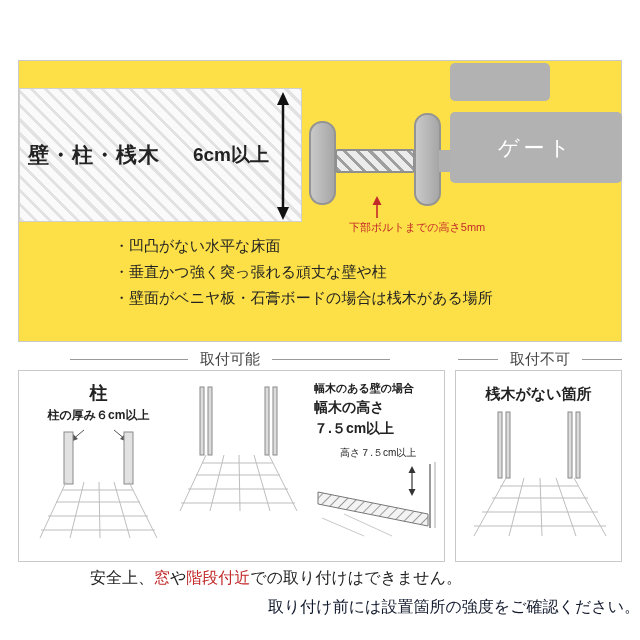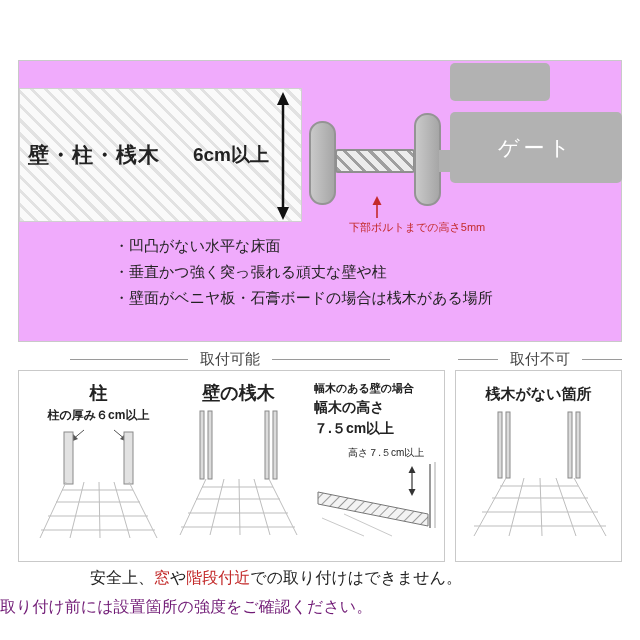--- a/index.html
+++ b/index.html
@@ -4,21 +4,21 @@
 <style>
   *{margin:0;padding:0;box-sizing:border-box;}
   html,body{width:640px;height:640px;}
   body{font-family:"Liberation Sans","DejaVu Sans",sans-serif;background:#fff;color:#222;}
   .page{position:relative;width:640px;height:640px;background:#fff;overflow:hidden;}
 
   .header-badge{position:absolute;top:16px;left:50%;transform:translateX(-50%);
     background:#8c8c8c;color:#fff;font-size:19px;letter-spacing:3px;padding:7px 30px;
     border-radius:7px;white-space:nowrap;}
 
-  .main-box{position:absolute;left:18px;top:60px;width:604px;height:282px;border:1px solid #c9c9c9;background:#f0abfc;}
+  .main-box{position:absolute;left:18px;top:60px;width:604px;height:282px;border:1px solid #c9c9c9;background:#fde047;}
   .hatch-rect{position:absolute;left:0;top:27px;width:283px;height:134px;border:1px solid #d0d0d0;
     background:repeating-linear-gradient(45deg,#e2e2e2 0px,#e2e2e2 3px,#fafafa 3px,#fafafa 10px);}
   .wall-label{position:absolute;left:8px;top:50%;transform:translateY(-50%);font-size:21px;font-weight:bold;letter-spacing:1px;white-space:nowrap;}
   .min-width{position:absolute;right:32px;top:50%;transform:translateY(-50%);font-size:19px;font-weight:bold;white-space:nowrap;}
   .v-arrow{position:absolute;right:10px;top:3px;}
 
   .pill{position:absolute;background:linear-gradient(90deg,#c9c9c9,#a6a6a6);border:2px solid #949494;border-radius:13px;}
   .pill1{left:290px;top:60px;width:27px;height:84px;}
   .pill2{left:395px;top:52px;width:27px;height:93px;}
   .rod{position:absolute;left:316px;top:88px;width:80px;height:24px;border:2px solid #8f8f8f;border-radius:3px;
@@ -42,28 +42,28 @@
 
   .col{position:absolute;top:10px;}
   .col1{left:12px;width:135px;text-align:center;}
   .col2{left:152px;width:135px;text-align:center;}
   .col3{left:295px;width:126px;text-align:left;}
   .col-title{font-size:18px;font-weight:bold;white-space:nowrap;}
   .col-sub{font-size:12px;font-weight:bold;margin-top:2px;white-space:nowrap;}
   .col1 svg,.col2 svg{display:block;margin:4px auto 0;}
   .base-case{font-size:11px;font-weight:bold;white-space:nowrap;}
   .base-big{font-size:14px;font-weight:bold;margin-top:3px;white-space:nowrap;}
-  .base-arrow-label{font-size:10px;margin-top:8px;margin-left:34px;white-space:nowrap;}
+  .base-arrow-label{font-size:10px;margin-top:8px;margin-left:26px;white-space:nowrap;}
   .col3 svg{display:block;margin-top:2px;}
 
   .ng-title{margin-top:14px;text-align:center;font-size:15px;font-weight:bold;white-space:nowrap;}
   .ng-box svg{display:block;margin:6px auto 0;}
 
   .footer1{position:absolute;left:0;top:568px;width:552px;text-align:center;font-size:16px;color:#222;}
-  .footer2{position:absolute;left:0;top:597px;width:640px;text-align:left;font-size:16px;color:#701a75;}
+  .footer2{position:absolute;left:0;top:597px;width:640px;text-align:right;font-size:16px;color:#0f172a;}
   .red{color:#c32a2a;}
 </style>
 </head>
 <body>
 
 <div class="page">
 
 
   <div class="main-box">
 
@@ -130,21 +130,20 @@
           <line x1="121" y1="110" x2="93" y2="54"></line>
           <line x1="26" y1="62" x2="97" y2="62"></line>
           <line x1="20" y1="74" x2="104" y2="74"></line>
           <line x1="12" y1="88" x2="112" y2="88"></line>
           <line x1="5" y1="102" x2="119" y2="102"></line>
         </g>
       </svg>
     </div>
 
     <div class="col col2">
-      <div class="col-title">壁の桟木</div>
       <svg width="125" height="128" viewBox="0 0 125 128">
         <g fill="#dcdcdc" stroke="#8a8a8a" stroke-width="1">
           <rect x="24" y="2" width="4" height="68"></rect>
           <rect x="32" y="2" width="4" height="68"></rect>
           <rect x="89" y="2" width="4" height="68"></rect>
           <rect x="97" y="2" width="4" height="68"></rect>
         </g>
         <g stroke="#bdbdbd" stroke-width="1" fill="none">
           <line x1="4" y1="126" x2="30" y2="70"></line>
           <line x1="34" y1="126" x2="48" y2="70"></line>

